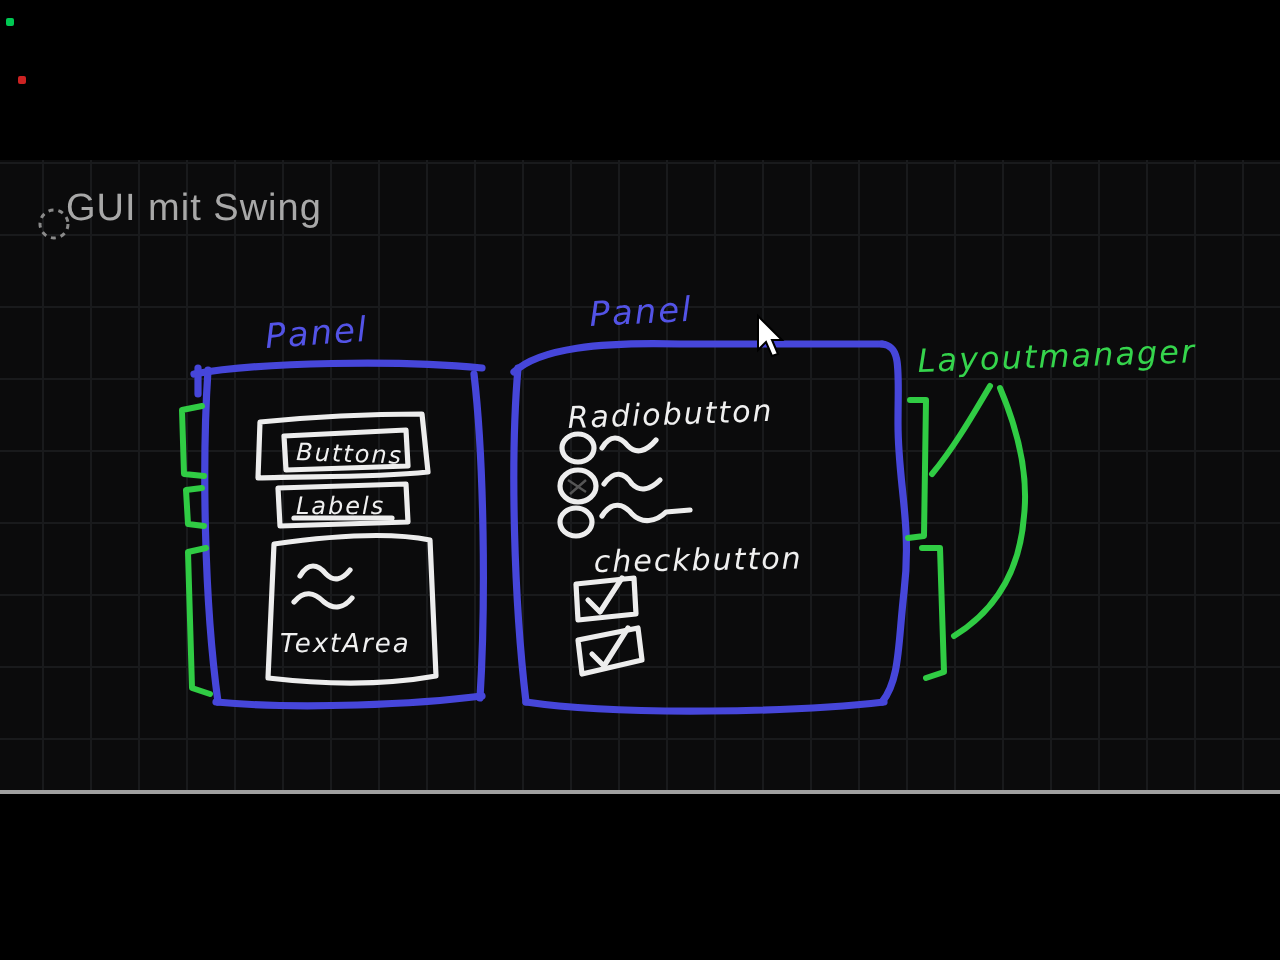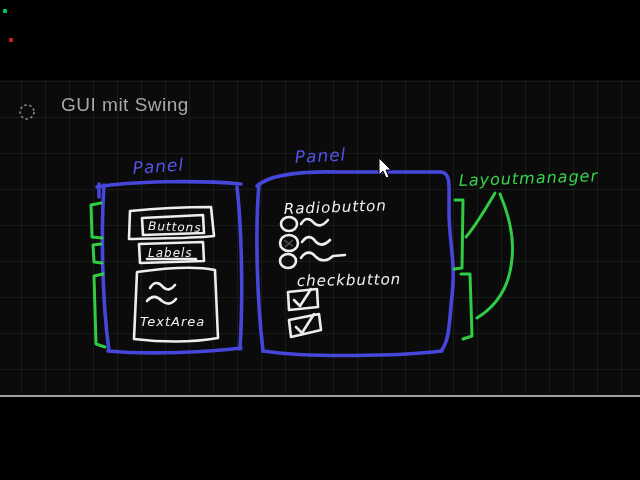--- a/index.html
+++ b/index.html
@@ -14,21 +14,21 @@
       linear-gradient(#191a1c 1px, transparent 1px),
       linear-gradient(90deg,#191a1c 1px, transparent 1px);
     background-size:24px 36px;
     background-position:-3px 1px;
   }
   .separator{position:absolute;left:0;top:395px;width:640px;height:2px;background:#a0a0a0;}
   .bottom-bar{position:absolute;left:0;top:397px;width:640px;height:83px;background:#000;}
   .top-bar{position:absolute;left:0;top:0;width:640px;height:80px;background:#000;}
   .page-title{
     position:absolute;left:33px;top:94px;font-size:19px;color:#a8a8a8;
-    letter-spacing:.5px;font-weight:400;margin-left:28px;
+    letter-spacing:.5px;font-weight:400;
   }
   .marker{position:absolute;border-radius:1px;}
   .marker.green{left:3px;top:9px;width:4px;height:4px;background:#00c853;}
   .marker.red{left:9px;top:38px;width:4px;height:4px;background:#cc2222;}
   svg.overlay{position:absolute;left:0;top:0;pointer-events:none;}
   .ink-blue{stroke:#4646da;fill:none;stroke-width:3.6;stroke-linecap:round;stroke-linejoin:round;}
   .ink-white{stroke:#ededed;fill:none;stroke-width:2.6;stroke-linecap:round;stroke-linejoin:round;}
   .ink-green{stroke:#30cc44;fill:none;stroke-width:3;stroke-linecap:round;stroke-linejoin:round;}
   .txt{font-family:"DejaVu Sans",sans-serif;letter-spacing:1px;}
   .txt-blue{fill:#5353e6;font-size:17px;font-style:italic;}

